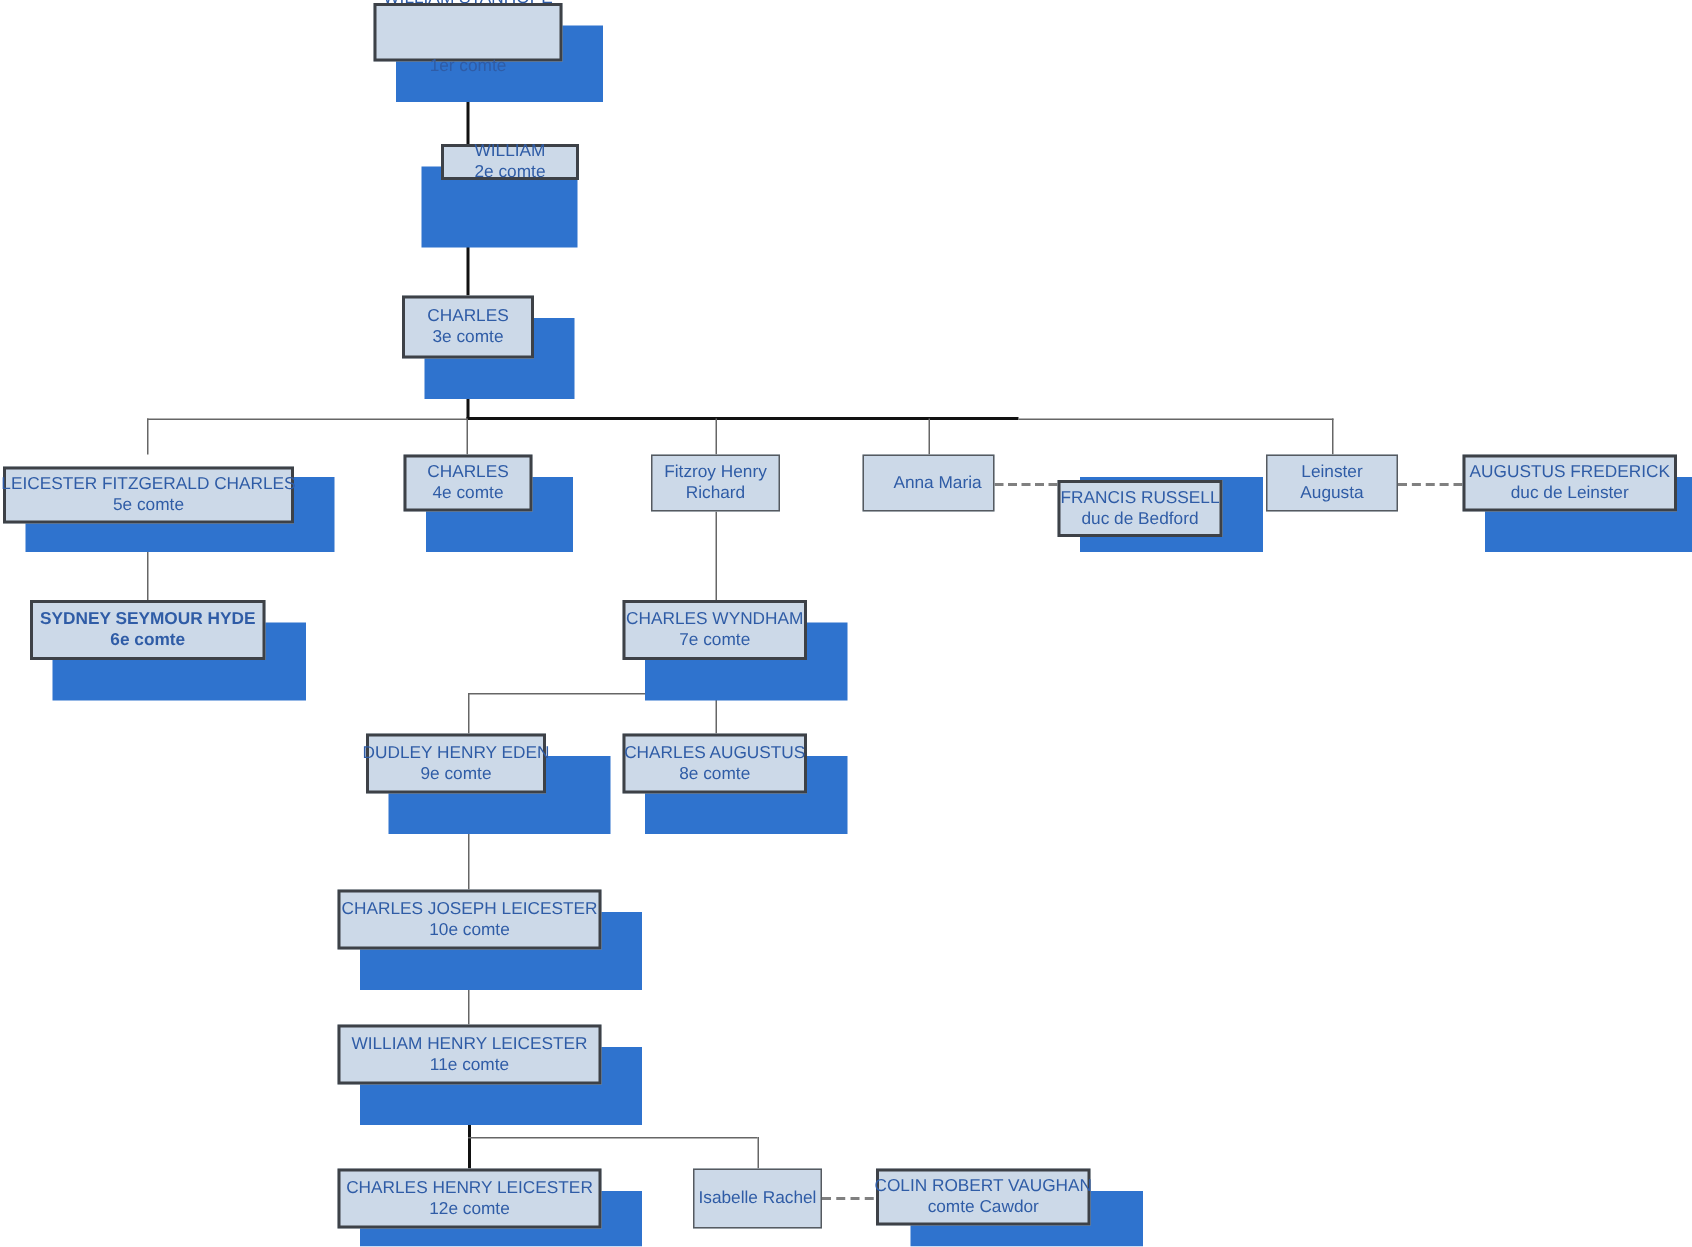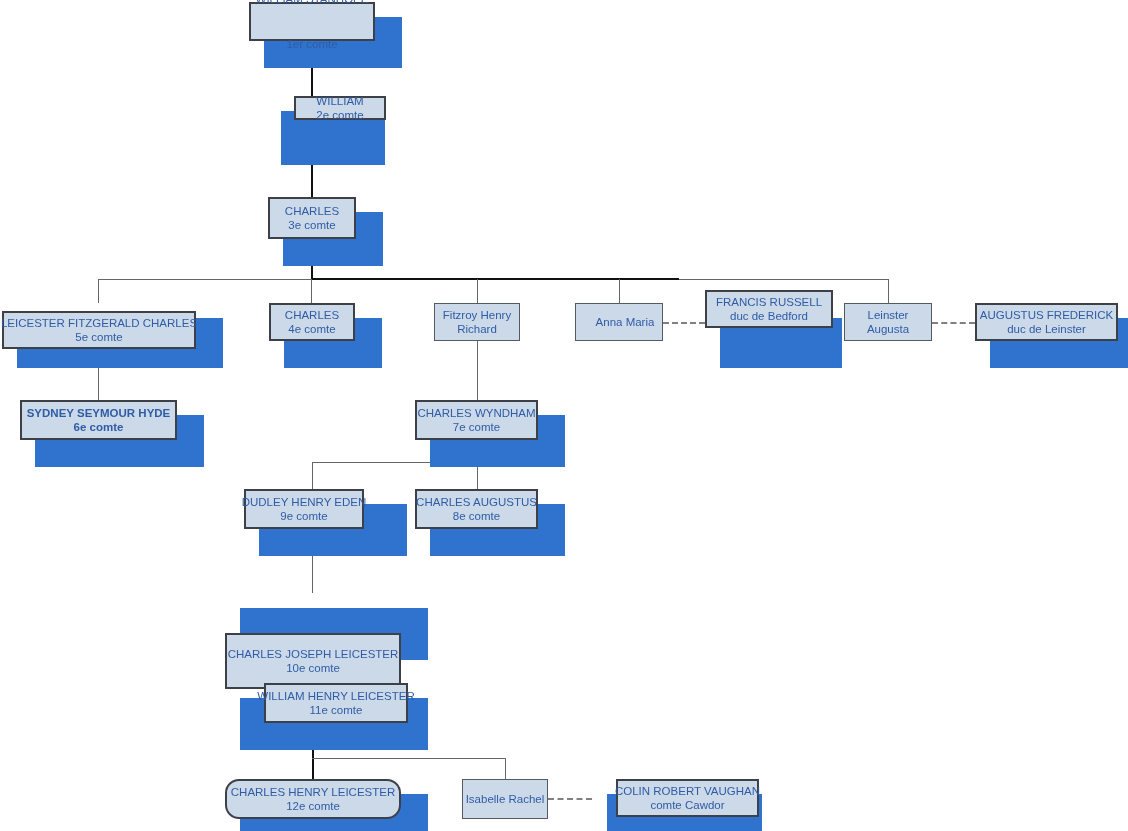--- a/index.html
+++ b/index.html
@@ -146,21 +146,21 @@
         <span class="ti">4e comte</span>
       </div>
       <div class="node minor" style="left: 434px; top: 303px; width: 86px; height: 38px;">
         <span class="nm">Fitzroy Henry</span>
         <span class="ti">Richard</span>
       </div>
       <div class="node minor" style="left: 575px; top: 303px; width: 88px; height: 38px; padding-left: 12px;">
         <span class="nm">Anna Maria</span>
       </div>
       <div class="shadow" style="left: 720px; top: 318px; width: 122px; height: 50px;"></div>
-      <div class="node major" style="left: 705px; top: 290px; width: 128px; height: 38px;">
+      <div class="node major" style="left: 705px; top: 320px; width: 110px; height: 38px;">
         <span class="nm">FRANCIS RUSSELL</span>
         <span class="ti">duc de Bedford</span>
       </div>
       <div class="node minor" style="left: 844px; top: 303px; width: 88px; height: 38px;">
         <span class="nm">Leinster</span>
         <span class="ti">Augusta</span>
       </div>
       <div class="shadow" style="left: 990px; top: 318px; width: 155px; height: 50px;"></div>
       <div class="node major" style="left: 975px; top: 303px; width: 143px; height: 38px;">
         <span class="nm">AUGUSTUS FREDERICK</span>
@@ -180,37 +180,37 @@
       <div class="node major" style="left: 244px; top: 489px; width: 120px; height: 40px;">
         <span class="nm">DUDLEY HENRY EDEN</span>
         <span class="ti">9e comte</span>
       </div>
       <div class="shadow" style="left: 430px; top: 504px; width: 135px; height: 52px;"></div>
       <div class="node major" style="left: 415px; top: 489px; width: 123px; height: 40px;">
         <span class="nm">CHARLES AUGUSTUS</span>
         <span class="ti">8e comte</span>
       </div>
       <div class="shadow" style="left: 240px; top: 608px; width: 188px; height: 52px;"></div>
-      <div class="node major" style="left: 225px; top: 593px; width: 176px; height: 56px; margin-top: 40px;">
+      <div class="node major" style="left: 225px; top: 593px; width: 176px; height: 40px;">
         <span class="nm">CHARLES JOSEPH LEICESTER</span>
         <span class="ti">10e comte</span>
       </div>
       <div class="shadow" style="left: 240px; top: 698px; width: 188px; height: 52px;"></div>
-      <div class="node major" style="left: 225px; top: 683px; width: 144px; height: 40px; margin-left: 39px;">
+      <div class="node major" style="left: 225px; top: 683px; width: 176px; height: 40px;">
         <span class="nm">WILLIAM HENRY LEICESTER</span>
         <span class="ti">11e comte</span>
       </div>
       <div class="shadow" style="left: 240px; top: 794px; width: 188px; height: 52px;"></div>
-      <div class="node major" style="left: 225px; top: 779px; width: 176px; height: 40px; border-radius: 14px;">
+      <div class="node major" style="left: 225px; top: 779px; width: 176px; height: 40px;">
         <span class="nm">CHARLES HENRY LEICESTER</span>
         <span class="ti">12e comte</span>
       </div>
       <div class="node minor" style="left: 462px; top: 779px; width: 86px; height: 40px;">
         <span class="nm">Isabelle Rachel</span>
       </div>
       <div class="shadow" style="left: 607px; top: 794px; width: 155px; height: 50px;"></div>
-      <div class="node major" style="left: 616px; top: 779px; width: 143px; height: 38px;">
+      <div class="node major" style="left: 584px; top: 779px; width: 143px; height: 38px;">
         <span class="nm">COLIN ROBERT VAUGHAN</span>
         <span class="ti">comte Cawdor</span>
       </div>
     </div>
 
 </div>
 
 </body></html>

